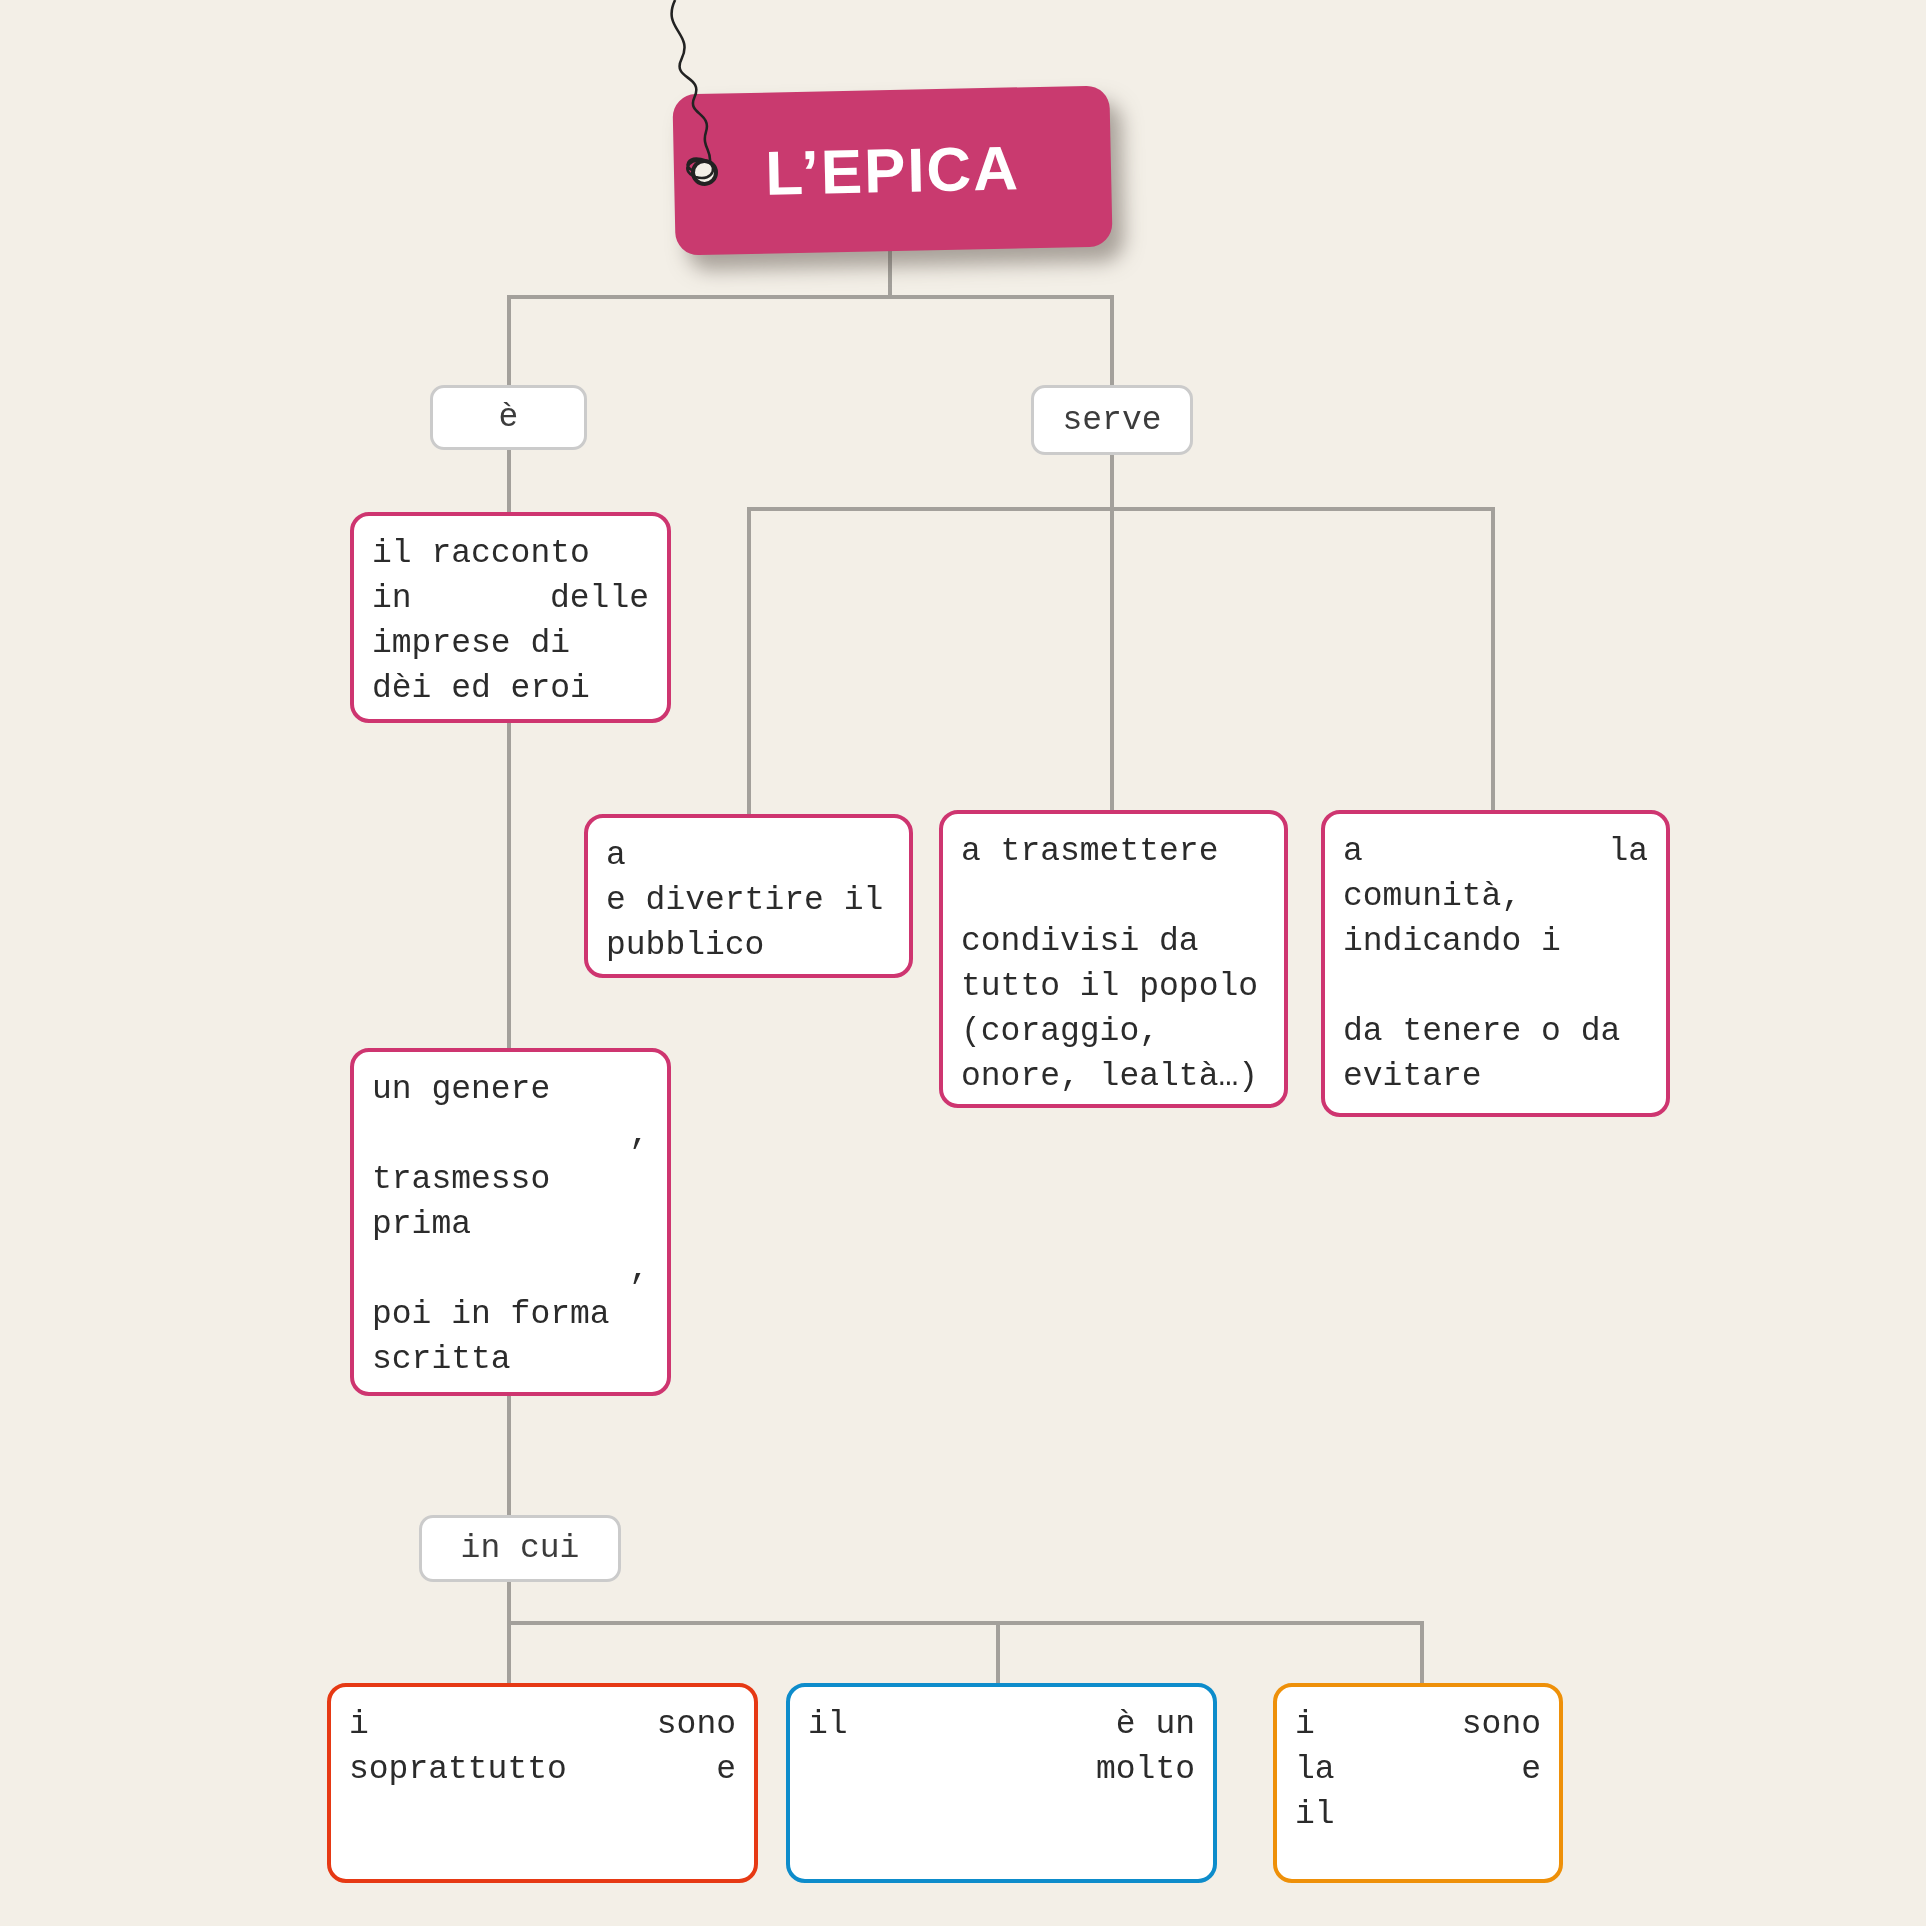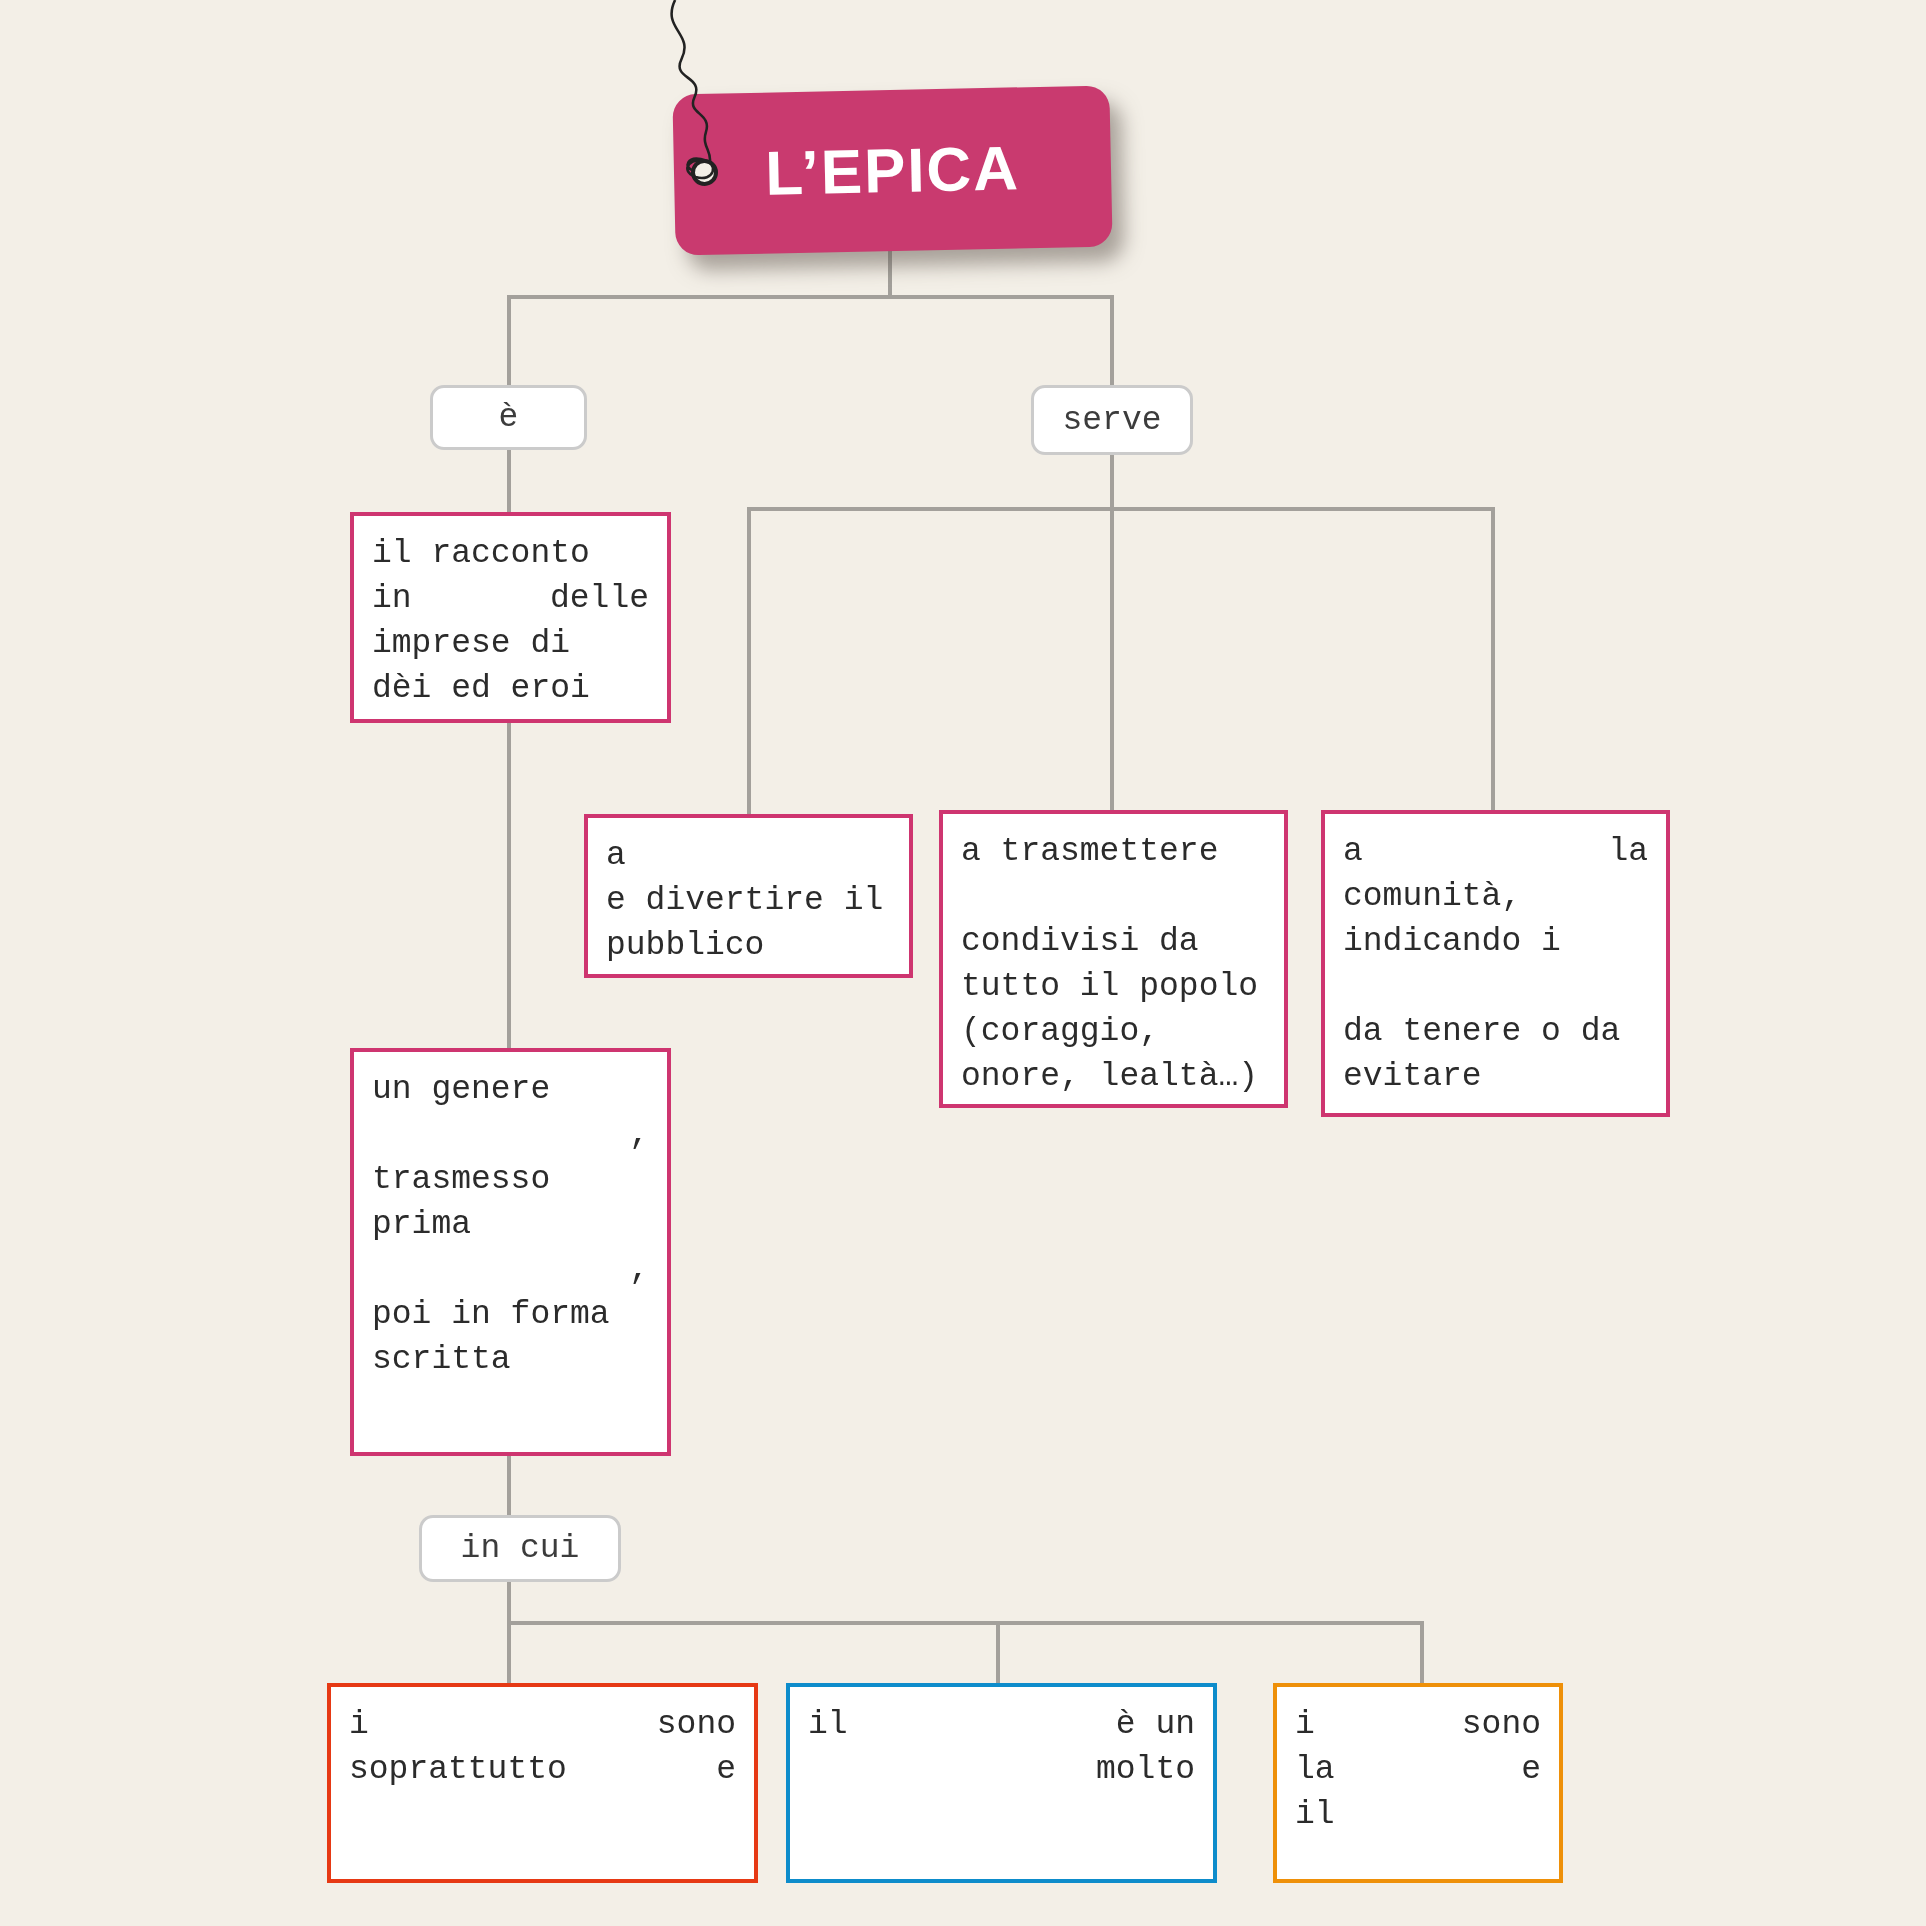--- a/index.html
+++ b/index.html
@@ -1,19 +1,19 @@
 <!DOCTYPE html>
 <html style="font-size:10.3px"><head>
 <meta charset="utf-8">
 <style>
   html,body{margin:0;padding:0;background:#f3efe7;}
   .canvas{position:relative;width:1926px;height:1926px;background:#f3efe7;
           font-family:"Liberation Mono","DejaVu Sans Mono",monospace;color:#2b2b2b;overflow:hidden;}
   .edge{position:absolute;background:#a3a09b;}
-  .box{position:absolute;background:#fff;border:4.5px solid #ce3570;border-radius:0;
+  .box{position:absolute;background:#fff;border:4.5px solid #ce3570;border-radius:19px;
        box-sizing:border-box;padding:15.4px 18px;font-size:33px;line-height:45px;}
   .box .ln{display:flex;justify-content:space-between;height:45px;white-space:pre;}
   .red{border-color:#e63914;}
   .blue{border-color:#0d8ccb;}
   .orange{border-color:#ee9009;}
   .small{position:absolute;background:#fff;border:3.2px solid #cbcbcb;border-radius:14px;
          box-sizing:border-box;display:flex;align-items:center;justify-content:center;
          font-size:33px;color:#3c3c3c;}
   .tag{position:absolute;left:674px;top:90px;width:437px;height:161px;background:#c93a6f;
        border-radius:23px;transform:rotate(-1.2deg);
@@ -68,21 +68,21 @@
     <span>in cui</span>
   </div>
 
   <div class="box" style="left:350px;top:512px;width:321px;height:211px">
     <div class="ln"><span>il racconto</span><span></span></div>
     <div class="ln"><span>in</span><span>delle</span></div>
     <div class="ln"><span>imprese di</span><span></span></div>
     <div class="ln"><span>dèi ed eroi</span><span></span></div>
   </div>
 
-  <div class="box" style="left:350px;top:1048px;width:321px;height:408px">
+  <div class="box" style="left:350px;top:1048px;width:321px;height:348px">
     <div class="ln"><span>un genere</span><span></span></div>
     <div class="ln"><span></span><span>,</span></div>
     <div class="ln"><span>trasmesso</span><span></span></div>
     <div class="ln"><span>prima</span><span></span></div>
     <div class="ln"><span></span><span>,</span></div>
     <div class="ln"><span>poi in forma</span><span></span></div>
     <div class="ln"><span>scritta</span><span></span></div>
   </div>
 
   <div class="box" style="left:584px;top:814px;width:329px;height:164px">

